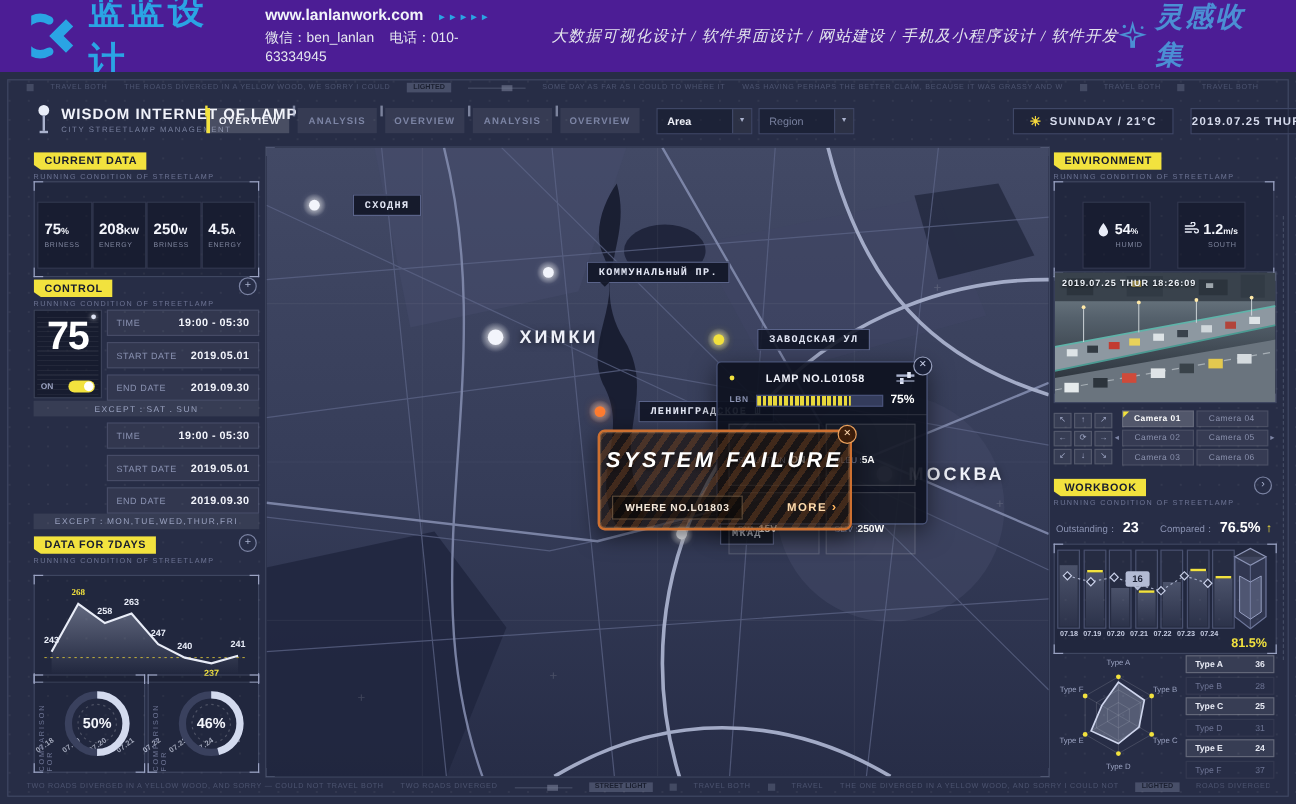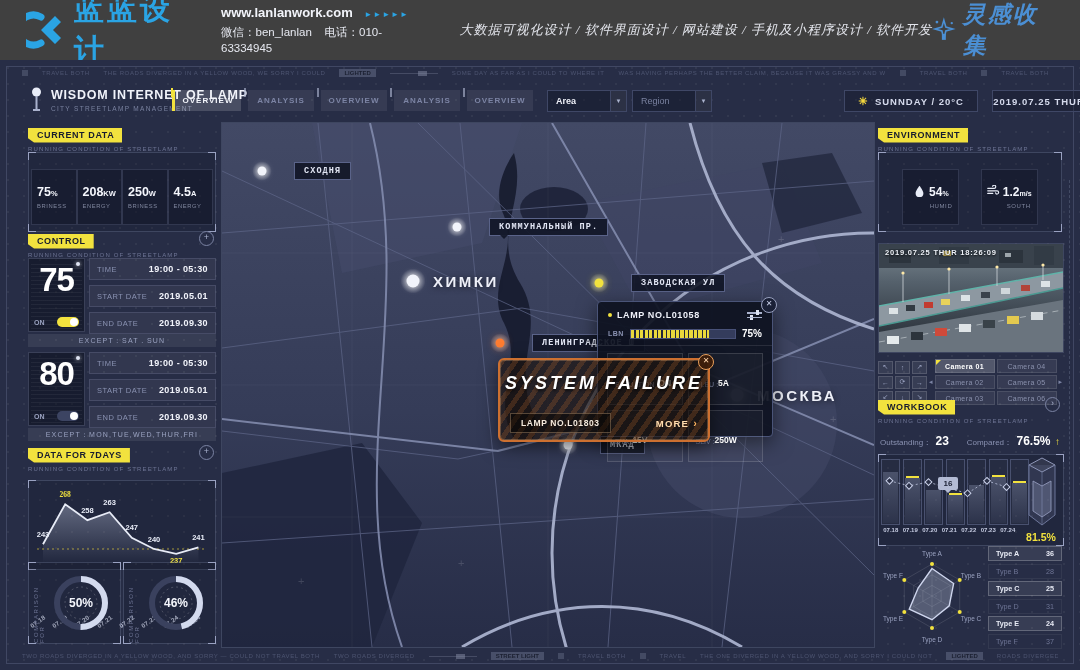--- a/index.html
+++ b/index.html
@@ -1,20 +1,20 @@
 <!DOCTYPE html>
 <html><head>
 <meta charset="utf-8">
 <style>
   html,body{margin:0;padding:0;background:#05070f;}
   #stage{position:relative;width:1080px;height:670px;overflow:hidden;
     font-family:"Liberation Sans",sans-serif;background:#0a0e20;}
 
   
-  #banner{position:absolute;left:0;top:0;width:1080px;height:60px;background:#404040;
+  #banner{position:absolute;left:0;top:0;width:1080px;height:60px;background:#4c1d95;
     display:flex;align-items:center;}
   .logo-mark{width:40px;height:40px;margin-left:26px;flex:none;}
   .brand-cn{font-size:30px;font-weight:bold;color:#2aa4e4;letter-spacing:3px;margin-left:8px;}
   .contact{margin-left:26px;line-height:1.4;}
   .contact .site{font-size:13px;font-weight:bold;color:#f2f4fa;}
   .contact .site .arr{color:#2aa4e4;font-size:8px;letter-spacing:1px;margin-left:8px;}
   .contact .line2{font-size:11.5px;color:#e6e8f0;margin-top:2px;}
   .services{margin-left:44px;font-family:"Liberation Serif",serif;font-style:italic;
     font-size:13px;color:#e3e5ec;letter-spacing:1px;white-space:nowrap;}
   .collect{margin-left:auto;margin-right:26px;display:flex;align-items:center;gap:7px;}
@@ -166,21 +166,21 @@
     font-size:8.5px;font-weight:bold;letter-spacing:1.1px;padding:3px 9px;white-space:nowrap;position:relative;font-family:Liberation Mono, monospace;}
   .map-tag.tail::after{content:"";position:absolute;left:10px;bottom:-4px;border-left:4px solid transparent;
     border-right:4px solid transparent;border-top:4px solid rgba(16,20,36,.88);}
   .map-big{margin-left:7px;font-size:15px;font-weight:bold;color:#eef0f8;letter-spacing:2.5px;
     text-shadow:0 1px 6px rgba(0,0,0,.6);white-space:nowrap;}
 
   
   #lamp-popup{position:absolute;left:375px;top:178px;width:174px;height:134px;z-index:10;
     background:rgba(14,18,32,.93);border:1px solid #4a5478;border-radius:4px;
     box-shadow:0 6px 20px rgba(0,0,0,.5);}
-  .lp-head{display:flex;align-items:center;gap:5px;padding:8px 10px 5px 10px;}
+  .lp-head{display:flex;align-items:center;gap:5px;padding:8px 10px 5px 10px;text-align:center;}
   .lp-dot{width:4px;height:4px;border-radius:50%;background:#f2e23e;flex:none;}
   .lp-title{font-size:9px;font-weight:bold;color:#f0f2fa;letter-spacing:.6px;flex:1;}
   .lp-sliders{width:15px;height:10px;position:relative;cursor:pointer;}
   .lp-sliders::before,.lp-sliders::after{content:"";position:absolute;left:0;right:0;height:1.5px;background:#aab2cd;}
   .lp-sliders::before{top:2px;} .lp-sliders::after{bottom:2px;}
   .lp-sliders i{position:absolute;width:3px;height:5px;background:#dfe4f4;top:0;left:9px;}
   .lp-sliders b{position:absolute;width:3px;height:5px;background:#dfe4f4;bottom:0;left:3px;}
   .close-btn{position:absolute;right:-5px;top:-5px;width:14px;height:14px;border-radius:50%;
     border:1px solid #99a1bf;background:#1a2036;color:#c6cde6;font-size:8px;line-height:12px;
     text-align:center;cursor:pointer;z-index:3;}
@@ -210,21 +210,21 @@
     justify-content:space-between;align-items:center;}
   .fail-lamp{background:rgba(8,6,4,.55);border:1px solid rgba(255,210,160,.3);color:#f4e9dc;
     font-size:8.5px;font-weight:bold;letter-spacing:.6px;padding:4px 10px;}
   .fail-more{color:#ffdcae;font-size:9.5px;font-weight:bold;letter-spacing:1.2px;cursor:pointer;
     display:flex;align-items:center;gap:4px;}
   .fail-more .arr{color:#ffb45e;font-size:11px;}
   #fail-close{right:-6px;top:-6px;border-color:#e9a05c;background:rgba(60,30,10,.95);color:#ffd9b0;}
 
   
   #p-camera{left:878px;top:166px;width:184px;}
-  #cam-photo{position:relative;width:184px;height:108px;overflow:hidden;margin-top:17px;}
+  #cam-photo{position:relative;width:184px;height:108px;overflow:hidden;}
   #cam-ts{position:absolute;left:6px;top:4px;font-size:7.5px;font-weight:bold;color:#eef2f8;
     letter-spacing:.8px;text-shadow:0 1px 2px rgba(0,0,0,.8);z-index:2;}
   #cam-controls{position:relative;margin-top:6px;height:46px;display:flex;align-items:center;}
   #dpad{display:grid;grid-template-columns:repeat(3,15px);grid-template-rows:repeat(3,13px);gap:2px;}
   .dbtn{background:rgba(255,255,255,.08);border:1px solid rgba(255,255,255,.14);color:#9aa2c0;
     font-size:7px;display:flex;align-items:center;justify-content:center;cursor:pointer;}
   .cam-nav{width:7px;text-align:center;color:#7c84a4;font-size:7px;cursor:pointer;margin:0 2px;}
   #cam-btns{display:grid;grid-template-rows:repeat(3,14px);grid-auto-flow:column;gap:2px;}
   .cam-btn{width:58px;background:rgba(255,255,255,.07);border:1px solid rgba(255,255,255,.1);
     color:#8b92ae;font-size:7px;display:flex;align-items:center;justify-content:center;
@@ -356,21 +356,21 @@
       <div class="select" id="sel-area">
         <span class="sel-label">Area</span>
         <span class="caret">▼</span>
       </div>
       <div class="select" id="sel-region">
         <span class="sel-label">Region</span>
         <span class="caret">▼</span>
       </div>
       <div class="hd-box" id="hd-weather">
         <span class="sun">☀</span>
-        <span>SUNNDAY / 20°C</span>
+        <span>SUNNDAY / 21°C</span>
       </div>
       <div class="hd-box" id="hd-date">
         <span>2019.07.25  THUR</span>
       </div>
     </div>
 
     <div class="panel" id="p-current">
       <span class="badge">CURRENT DATA</span>
       <div class="psub">RUNNING CONDITION OF STREETLAMP</div>
       <div class="cframe" id="current-frame"><i class="c2"></i>
@@ -423,31 +423,20 @@
           </div>
           <div class="crow">
             <span class="cl">END DATE</span>
             <span class="cv">2019.09.30</span>
           </div>
         </div>
       </div>
       <div class="except" id="except-a">EXCEPT：SAT．SUN</div>
 
       <div class="ctl-group" id="ctl-b">
-        <div class="ctl-num">
-          <i class="stripes"></i>
-            <i class="bulb-dot"></i>
-          <span class="num">80</span>
-          <div class="onrow">
-            <span>ON</span>
-            <span class="toggle dim">
-                <i></i>
-              </span>
-          </div>
-        </div>
         <div class="ctl-rows">
           <div class="crow">
             <span class="cl">TIME</span>
             <span class="cv">19:00 - 05:30</span>
           </div>
           <div class="crow">
             <span class="cl">START DATE</span>
             <span class="cv">2019.05.01</span>
           </div>
           <div class="crow">
@@ -641,21 +630,21 @@
               <span class="cv">250W</span>
           </div>
         </div>
       </div>
 
       
       <div id="fail-popup">
         <span class="close-btn" id="fail-close">✕</span>
         <div class="fail-title">SYSTEM  FAILURE</div>
         <div class="fail-row">
-          <span class="fail-lamp">LAMP NO.L01803</span>
+          <span class="fail-lamp">WHERE NO.L01803</span>
           <span class="fail-more">
             <span>MORE</span>
               <span class="arr">›</span>
           </span>
         </div>
       </div>
     </div>
 
     <div class="panel" id="p-env">
       <span class="badge">ENVIRONMENT</span>

